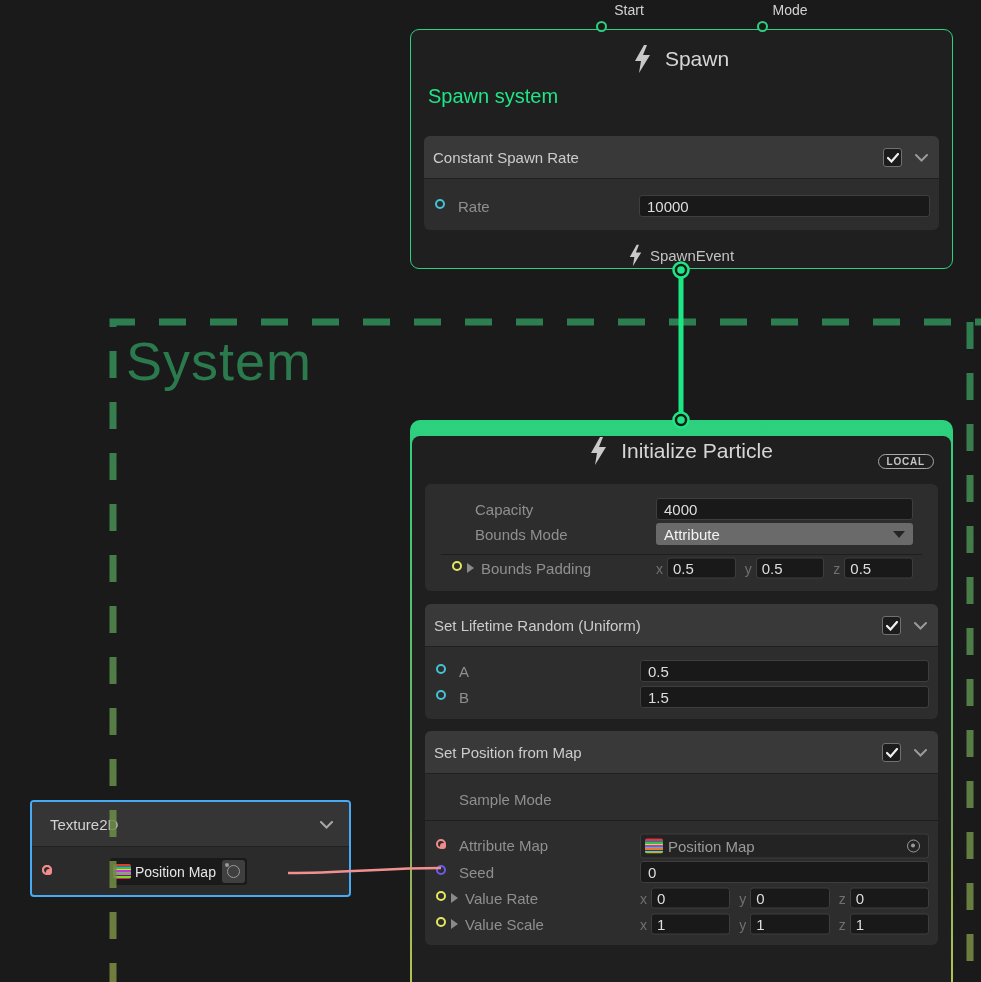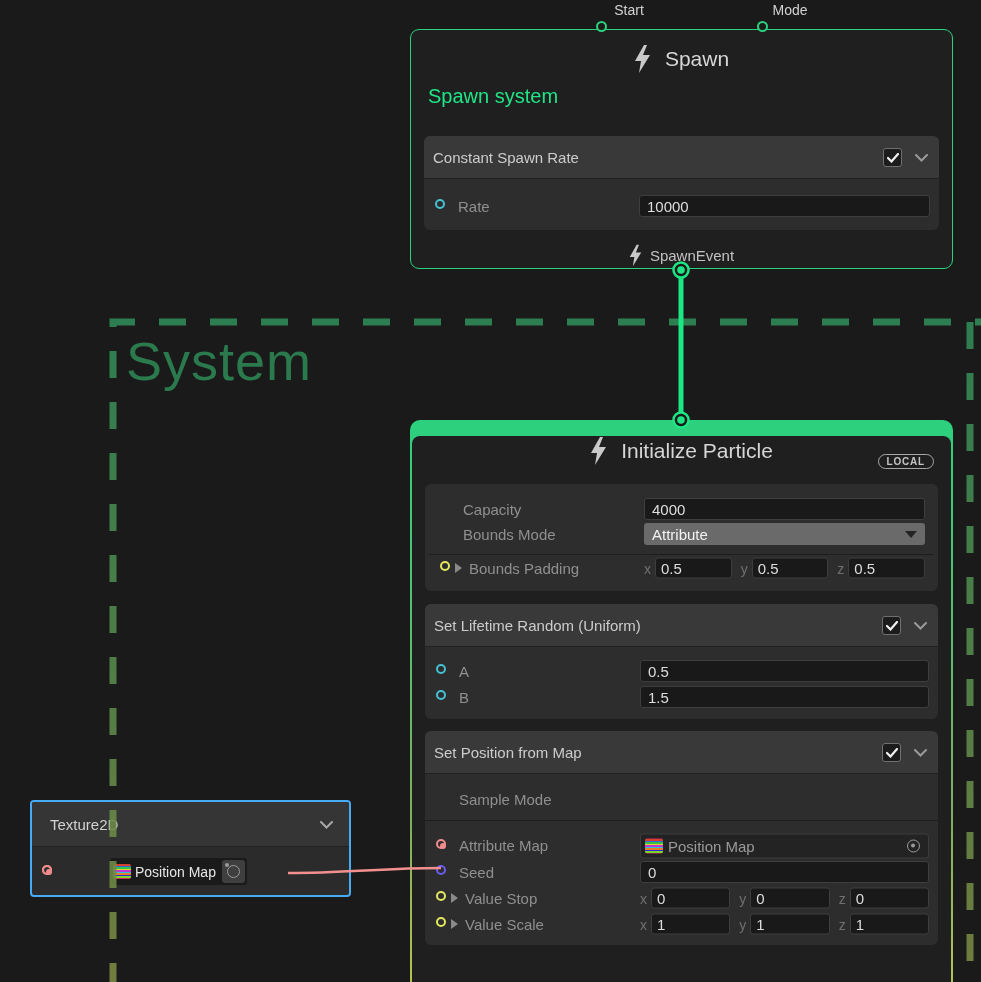--- a/index.html
+++ b/index.html
@@ -206,21 +206,21 @@
     <div class="init-node">
       <div class="node-title">
         <svg class="bolt" width="17" height="28" viewBox="0 0 17 28">
             <path d="M10 0 L1 16 H7 L5 28 L16 10 H9 L13 0 Z" fill="#c9c9c9"></path>
           </svg>
         <span>Initialize Particle</span>
       </div>
       <span class="local-badge">LOCAL</span>
 
       <div class="block" style="margin-top:18px">
-        <div class="block-body" style="padding:12px 4px 10px">
+        <div class="block-body" style="padding:12px 16px 10px">
           <div class="row">
             <span class="row-label">Capacity</span>
             <span class="control">
                 <span class="tfield">4000</span>
               </span>
           </div>
           <div class="row" style="height:24px">
             <span class="row-label">Bounds Mode</span>
             <span class="control">
                 <span class="dropdown">
@@ -313,21 +313,21 @@
           <div class="row">
             <span class="port p-violet"></span>
             <span class="row-label">Seed</span>
             <span class="control">
                 <span class="tfield">0</span>
               </span>
           </div>
           <div class="row">
             <span class="port p-yellow"></span>
             <span class="expander"></span>
-            <span class="row-label after-exp">Value Stop</span>
+            <span class="row-label after-exp">Value Rate</span>
             <span class="control triple">
               <span class="axis">
                   <span class="axis-label">x</span>
                   <span class="tfield">0</span>
                 </span>
               <span class="axis">
                   <span class="axis-label">y</span>
                   <span class="tfield">0</span>
                 </span>
               <span class="axis">

